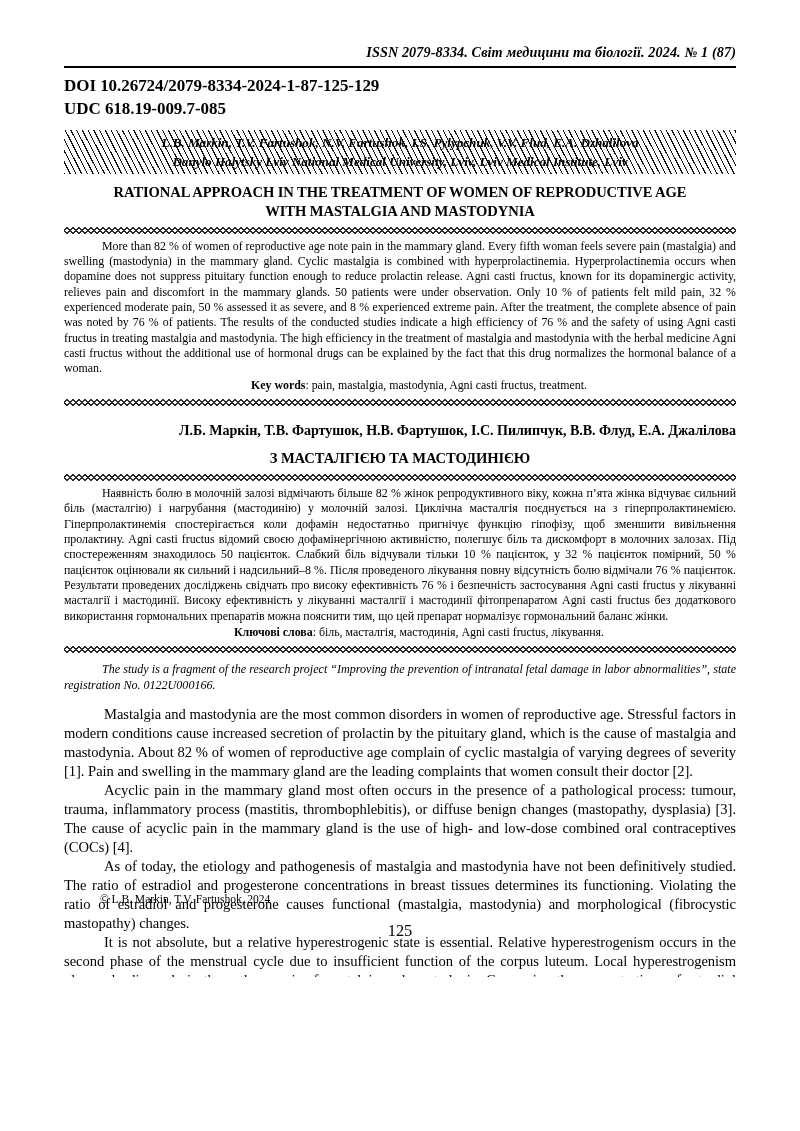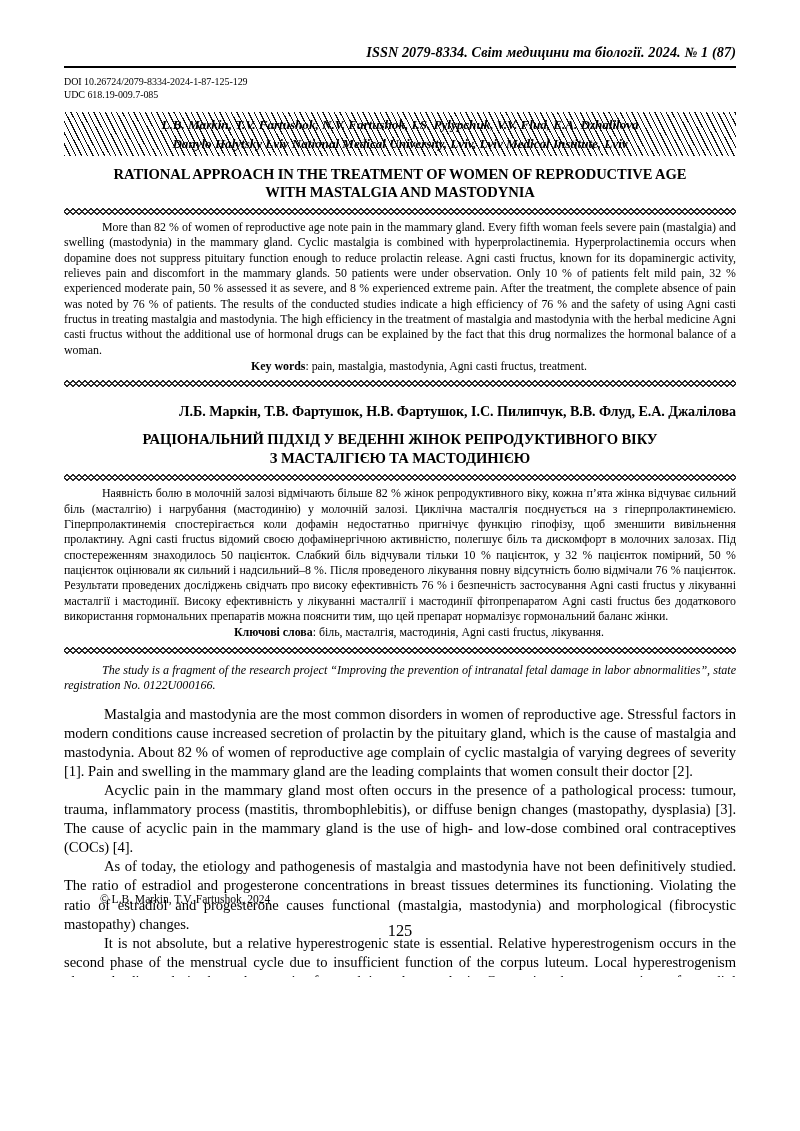--- a/index.html
+++ b/index.html
@@ -38,22 +38,22 @@
     padding-bottom: 4px;
   }
   .rule-thick {
     border: 0;
     border-top: 2px solid #000;
     margin: 1px 0 7px 0;
   }
 
   
   .doi-block {
-    font-weight: normal;
-    font-size: 10px;
+    font-weight: bold;
+    font-size: 17px;
     line-height: 1.33;
     letter-spacing: -0.05px;
   }
 
   
   .author-hatch {
     position: relative;
     margin-top: 10px;
     padding: 3px 0 3px 0;
     text-align: center;
@@ -230,21 +230,20 @@
     <div class="wavy"></div>
 
     <div class="abstract">More than 82 % of women of reproductive age note pain in the mammary gland. Every fifth woman feels severe pain (mastalgia) and swelling (mastodynia) in the mammary gland. Cyclic mastalgia is combined with hyperprolactinemia. Hyperprolactinemia occurs when dopamine does not suppress pituitary function enough to reduce prolactin release. Agni casti fructus, known for its dopaminergic activity, relieves pain and discomfort in the mammary glands. 50 patients were under observation. Only 10 % of patients felt mild pain, 32 % experienced moderate pain, 50 % assessed it as severe, and 8 % experienced extreme pain. After the treatment, the complete absence of pain was noted by 76 % of patients. The results of the conducted studies indicate a high efficiency of 76 % and the safety of using Agni casti fructus in treating mastalgia and mastodynia. The high efficiency in the treatment of mastalgia and mastodynia with the herbal medicine Agni casti fructus without the additional use of hormonal drugs can be explained by the fact that this drug normalizes the hormonal balance of a woman.</div>
     <div class="abstract-kw"><b>Key words</b><span>: pain, mastalgia, mastodynia, Agni casti fructus, treatment.</span></div>
 
     <div class="wavy"></div>
 
     <div class="author-line-ua">Л.Б. Маркін, Т.В. Фартушок, Н.В. Фартушок, І.С. Пилипчук, В.В. Флуд, Е.А. Джалілова</div>
 
     <div class="title-ua">
-      <div>РАЦІОНАЛЬНИЙ ПІДХІД У ВЕДЕННІ ЖІНОК РЕПРОДУКТИВНОГО ВІКУ</div>
       <div>З  МАСТАЛГІЄЮ ТА МАСТОДИНІЄЮ</div>
     </div>
 
     <div class="wavy"></div>
 
     <div class="abstract">Наявність болю в молочній залозі відмічають більше 82 % жінок репродуктивного віку, кожна п’ята жінка відчуває сильний біль (масталгію) і нагрубання (мастодинію) у молочній залозі. Циклічна масталгія поєднується на з гіперпролактинемією. Гіперпролактинемія спостерігається коли дофамін недостатньо пригнічує функцію гіпофізу, щоб зменшити вивільнення пролактину. Agni casti fructus відомий своєю дофамінергічною активністю, полегшує біль та дискомфорт в молочних залозах. Під спостереженням знаходилось 50 пацієнток. Слабкий біль відчували тільки 10 % пацієнток, у 32 % пацієнток помірний, 50 % пацієнток оцінювали як сильний і надсильний–8 %. Після проведеного лікування повну відсутність болю відмічали 76 % пацієнток. Результати проведених досліджень свідчать про високу ефективність 76 % і безпечність застосування Agni casti fructus у лікуванні масталгії і мастодинії. Високу ефективність у лікуванні масталгії і мастодинії фітопрепаратом Agni casti fructus без додаткового використання гормональних препаратів можна пояснити тим, що цей препарат нормалізує гормональний баланс жінки.</div>
     <div class="abstract-kw"><b>Ключові слова</b><span>: біль, масталгія, мастодинія, Agni casti fructus, лікування.</span></div>
 
     <div class="wavy"></div>
 

